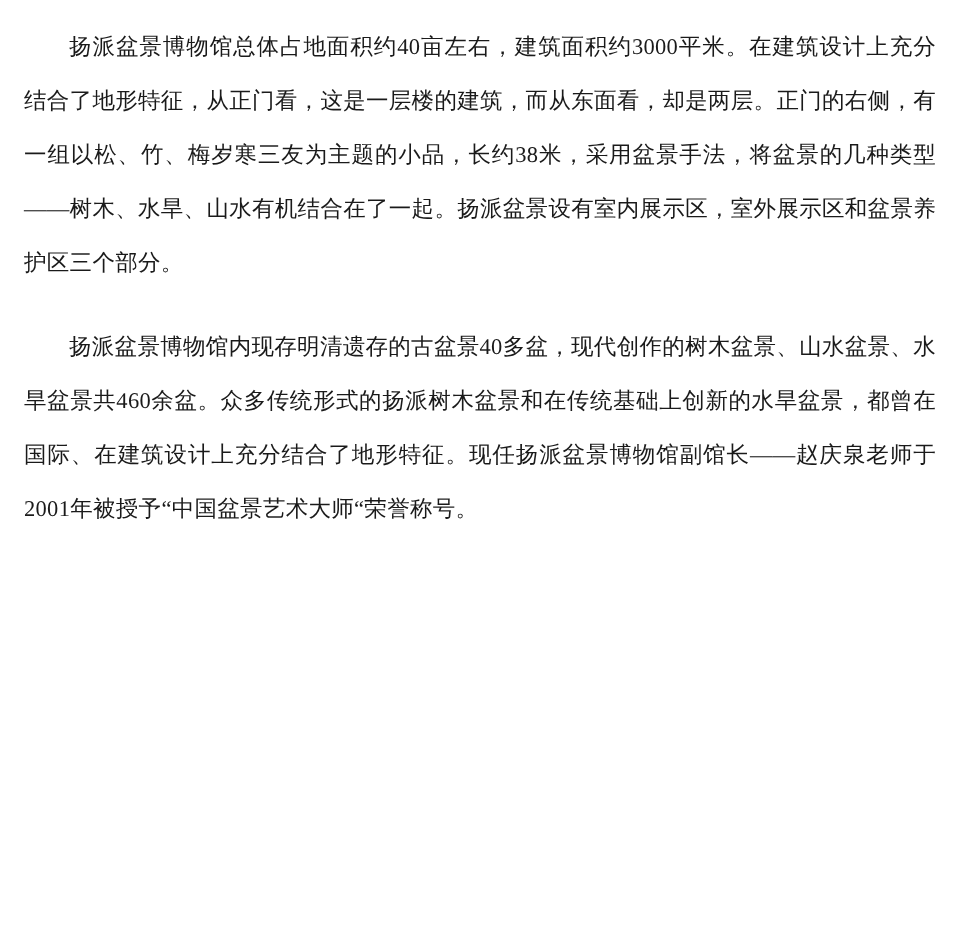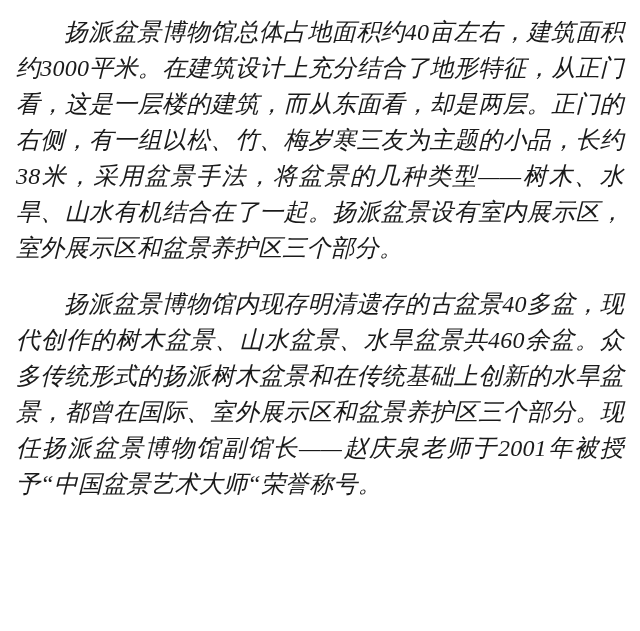--- a/index.html
+++ b/index.html
@@ -15,32 +15,31 @@
   }
   #doc {
     width: 640px;
     height: 631px;
     box-sizing: border-box;
     padding: 14px 16px 0 16px;
     background: #ffffff;
   }
   .para {
     margin: 0 0 20px 0;
-    font-size: 24px;
+    font-size: 15px;
     line-height: 36px;
     color: #1a1a1a;
     text-align: justify;
     text-justify: inter-ideograph;
     text-indent: 2em;
     letter-spacing: 0.2px;
-    font-style: italic;
   }
   .para:last-child {
     margin-bottom: 0;
   }
 </style>
 </head>
 <body>
 
 <div id="doc">
   <p class="para">扬派盆景博物馆总体占地面积约40亩左右，建筑面积约3000平米。在建筑设计上充分结合了地形特征，从正门看，这是一层楼的建筑，而从东面看，却是两层。正门的右侧，有一组以松、竹、梅岁寒三友为主题的小品，长约38米，采用盆景手法，将盆景的几种类型——树木、水旱、山水有机结合在了一起。扬派盆景设有室内展示区，室外展示区和盆景养护区三个部分。</p>
-  <p class="para">扬派盆景博物馆内现存明清遗存的古盆景40多盆，现代创作的树木盆景、山水盆景、水旱盆景共460余盆。众多传统形式的扬派树木盆景和在传统基础上创新的水旱盆景，都曾在国际、室外展示区和盆景养护区三个部分。现任扬派盆景博物馆副馆长——赵庆泉老师于2001年被授予“中国盆景艺术大师“荣誉称号。</p>
+  <p class="para">扬派盆景博物馆内现存明清遗存的古盆景40多盆，现代创作的树木盆景、山水盆景、水旱盆景共460余盆。众多传统形式的扬派树木盆景和在传统基础上创新的水旱盆景，都曾在国际、在建筑设计上充分结合了地形特征。现任扬派盆景博物馆副馆长——赵庆泉老师于2001年被授予“中国盆景艺术大师“荣誉称号。</p>
 </div>
 
 </body></html>

